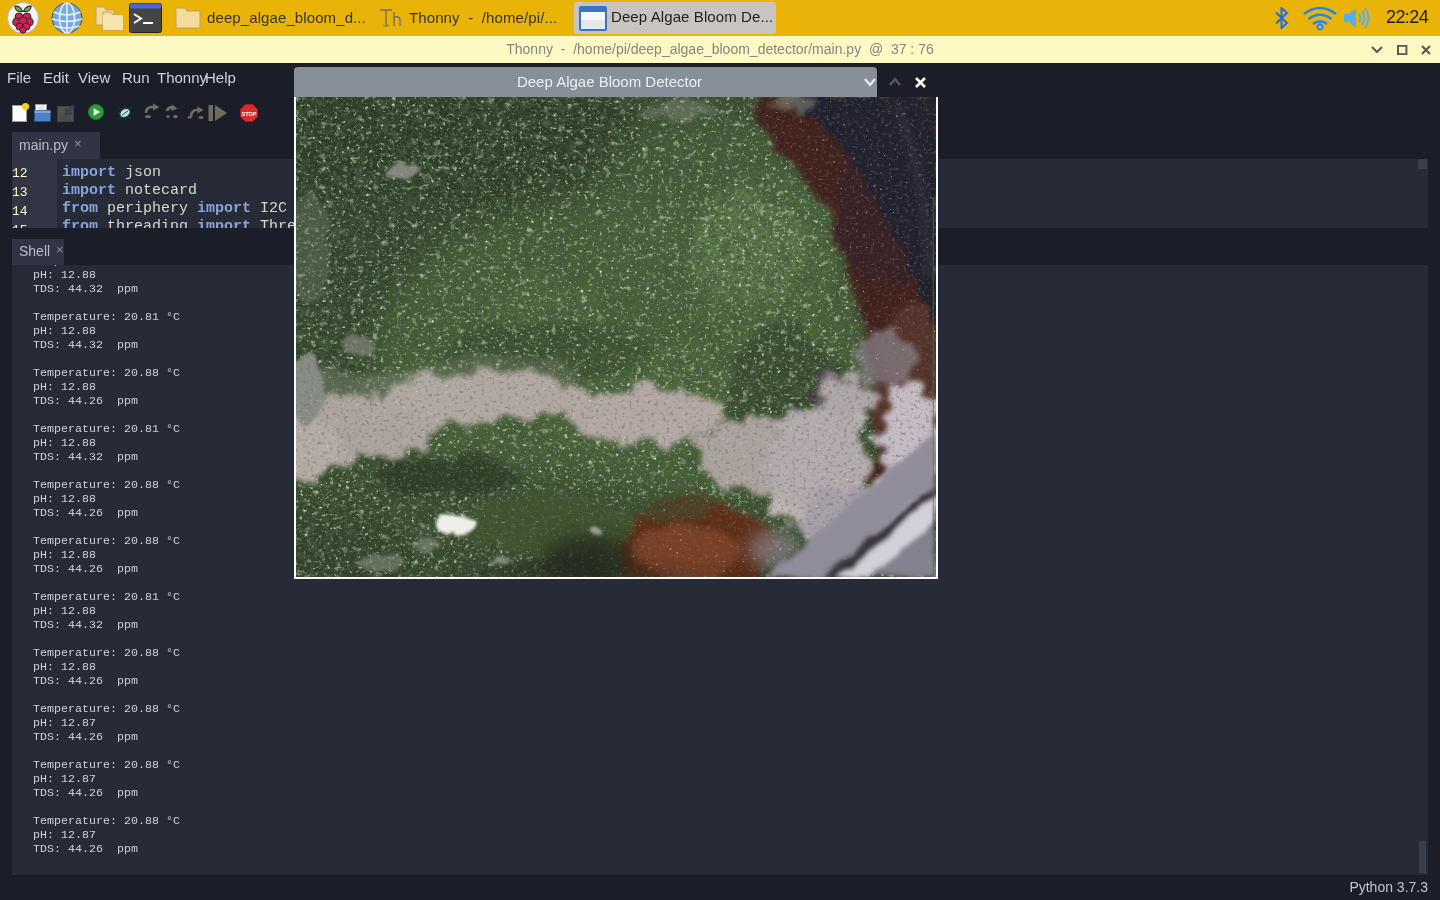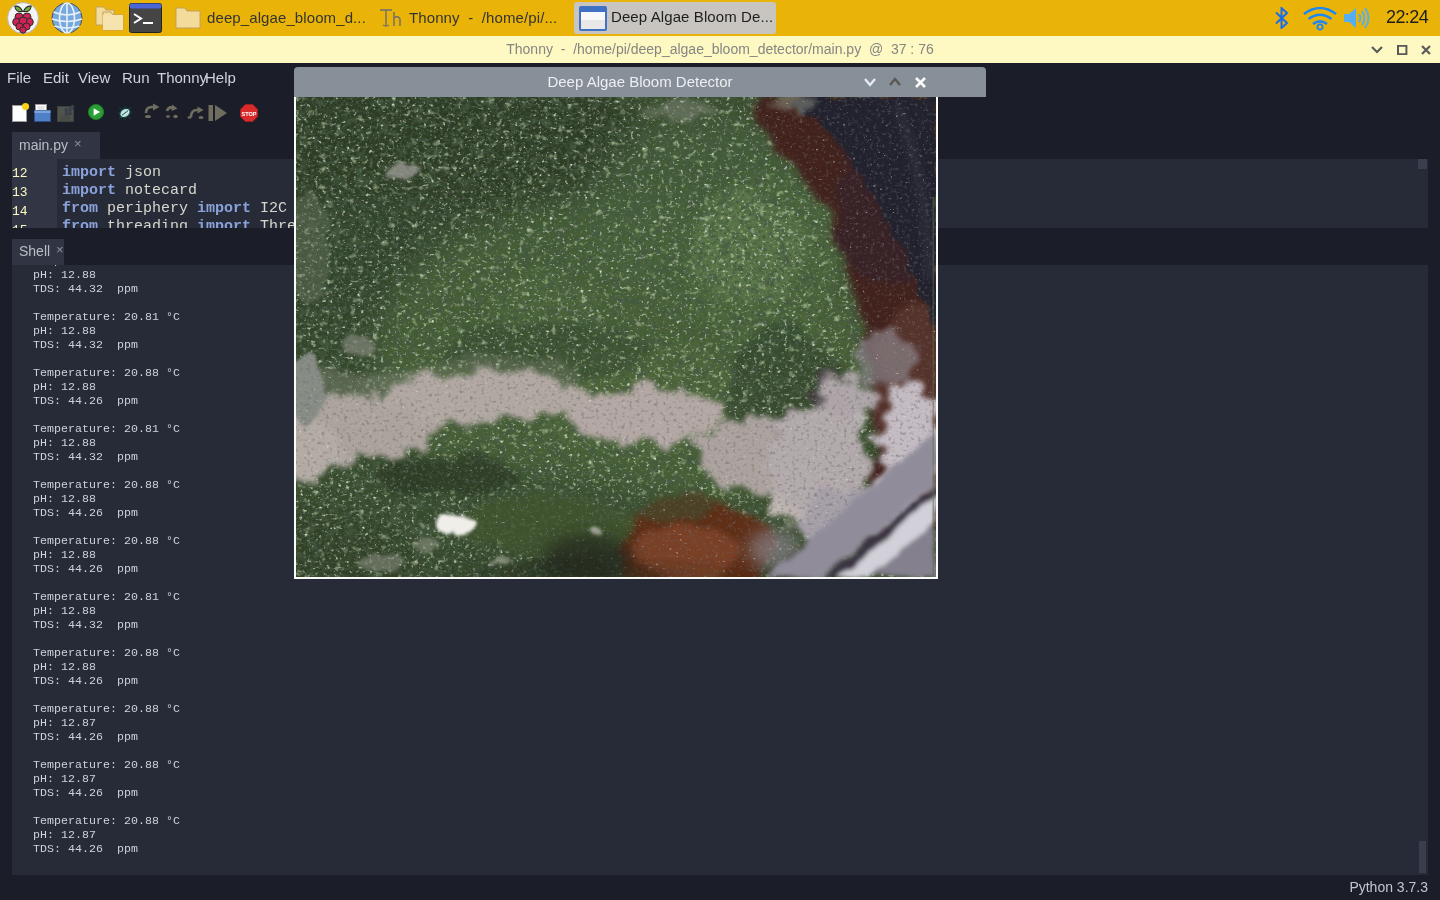--- a/index.html
+++ b/index.html
@@ -17,21 +17,21 @@
   .menuitem { position:absolute; top:6px; font-size:15px; color:#ced3d9; }
   .pane { position:absolute; background:#272b38; }
   .tab { position:absolute; background:#313543; color:#b9bec6; font-size:14px; }
   .mono { font-family:"Liberation Mono", monospace; }
   #code { font-size:15px; line-height:18px; color:#d6d8cc; }
   #code .kw { color:#8aa2da; font-weight:bold; }
   #shelltext { font-size:11.6px; line-height:14px; color:#ced2d8; letter-spacing:0.04px;}
   .thumb { position:absolute; background:#3a3f4d; }
   
   #cam { left:294px; top:67px; width:644px; height:512px; z-index:50; }
-  #camtitle { position:absolute; left:0; top:0; width:692px; height:30px; background:#878f99; border-radius:4px 4px 0 0; }
+  #camtitle { position:absolute; left:0; top:0; width:583px; height:30px; background:#878f99; border-radius:4px 4px 0 0;padding-left:24px; }
   #camtitle .t { position:absolute; width:100%; text-align:center; top:6px; font-size:15px; color:#edeff2; }
   #camimg { position:absolute; left:0; top:30px; width:644px; height:482px; background:#fbfbfa; }
 </style>
 </head>
 <body>
 
 <div class="abs" id="taskbar">
   <svg class="abs" style="left:6px;top:1px" width="34" height="34" viewBox="0 0 34 34">
     <circle cx="17" cy="17" r="15.5" fill="#f4f4f4" stroke="#b5b5b5"></circle>
     <path d="M16.6 10.5 Q14 4.5 8.8 5.2 Q9.6 11.5 16.6 10.5Z" fill="#6fae3f" stroke="#2c2c2c" stroke-width="1.1"></path>

